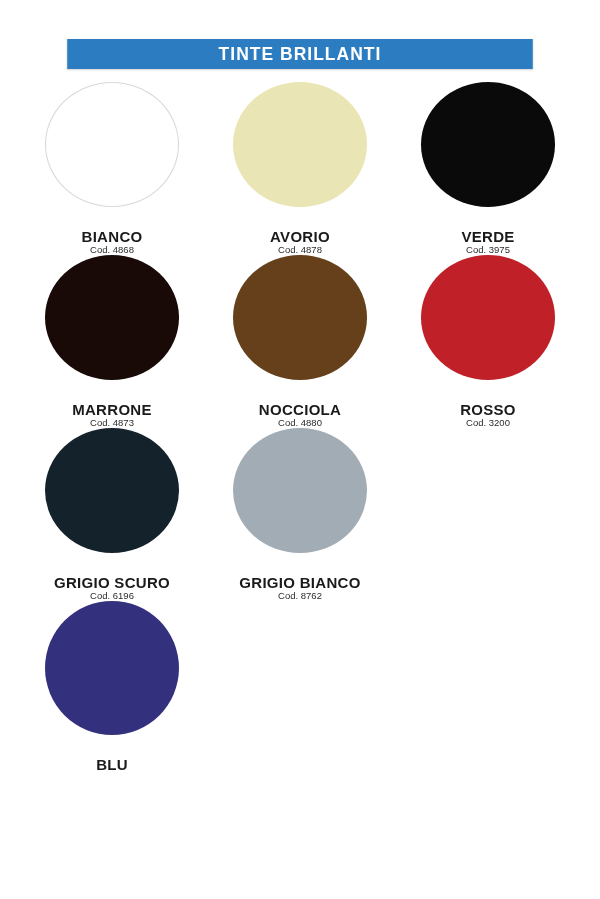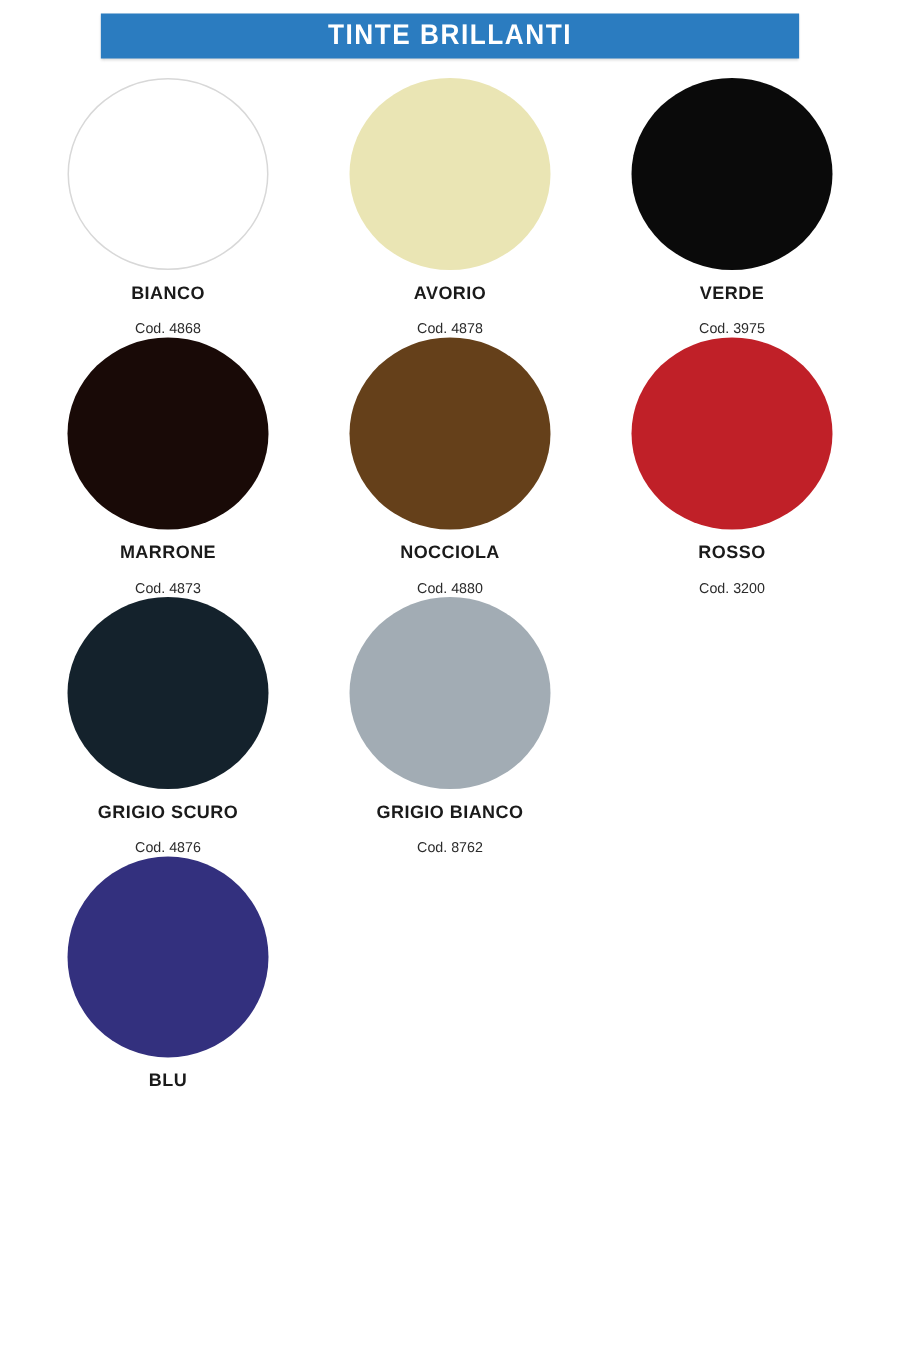--- a/index.html
+++ b/index.html
@@ -21,20 +21,21 @@
     background: #ffffff;
     position: relative;
     box-sizing: border-box;
     padding: 0;
   }
 
   
   .banner-wrap {
     padding: 9px 47px 0 47px;
     box-sizing: border-box;
+    margin-top: 30px;
   }
   .banner {
     height: 30px;
     line-height: 30px;
     text-align: center;
     color: #ffffff;
     font-weight: bold;
     font-size: 19px;
     letter-spacing: 1.1px;
     font-family: "Liberation Sans", sans-serif;
@@ -65,31 +66,31 @@
   .swatch {
     width: 134px;
     height: 134px;
     border-radius: 50%;
     box-sizing: border-box;
   }
   .swatch.outlined {
     border: 1px solid #d8d8d8;
   }
   .label {
-    margin-top: 10px;
-    font-size: 12px;
+    margin-top: 24px;
+    font-size: 15px;
     font-weight: bold;
     color: #1a1a1a;
     letter-spacing: 0.3px;
     text-align: center;
     line-height: 11px;
     white-space: nowrap;
   }
   .code {
-    margin-top: 13px;
+    margin-top: 2px;
     font-size: 9.5px;
     font-weight: normal;
     color: #2b2b2b;
     text-align: center;
     line-height: 11px;
     white-space: nowrap;
   }
 </style>
 </head>
 <body>
@@ -132,21 +133,21 @@
         <div class="cell">
           <div class="swatch" style="background: rgb(192, 32, 40);"></div>
           <div class="label">ROSSO</div>
           <div class="code">Cod. 3200</div>
         </div>
       </div>
       <div class="row">
         <div class="cell">
           <div class="swatch" style="background: rgb(20, 34, 44);"></div>
           <div class="label">GRIGIO SCURO</div>
-          <div class="code">Cod. 4876</div>
+          <div class="code">Cod. 6196</div>
         </div>
         <div class="cell">
           <div class="swatch" style="background: rgb(162, 172, 180);"></div>
           <div class="label">GRIGIO BIANCO</div>
           <div class="code">Cod. 8762</div>
         </div>
       </div>
       <div class="row">
         <div class="cell">
           <div class="swatch" style="background: rgb(51, 48, 126);"></div>

